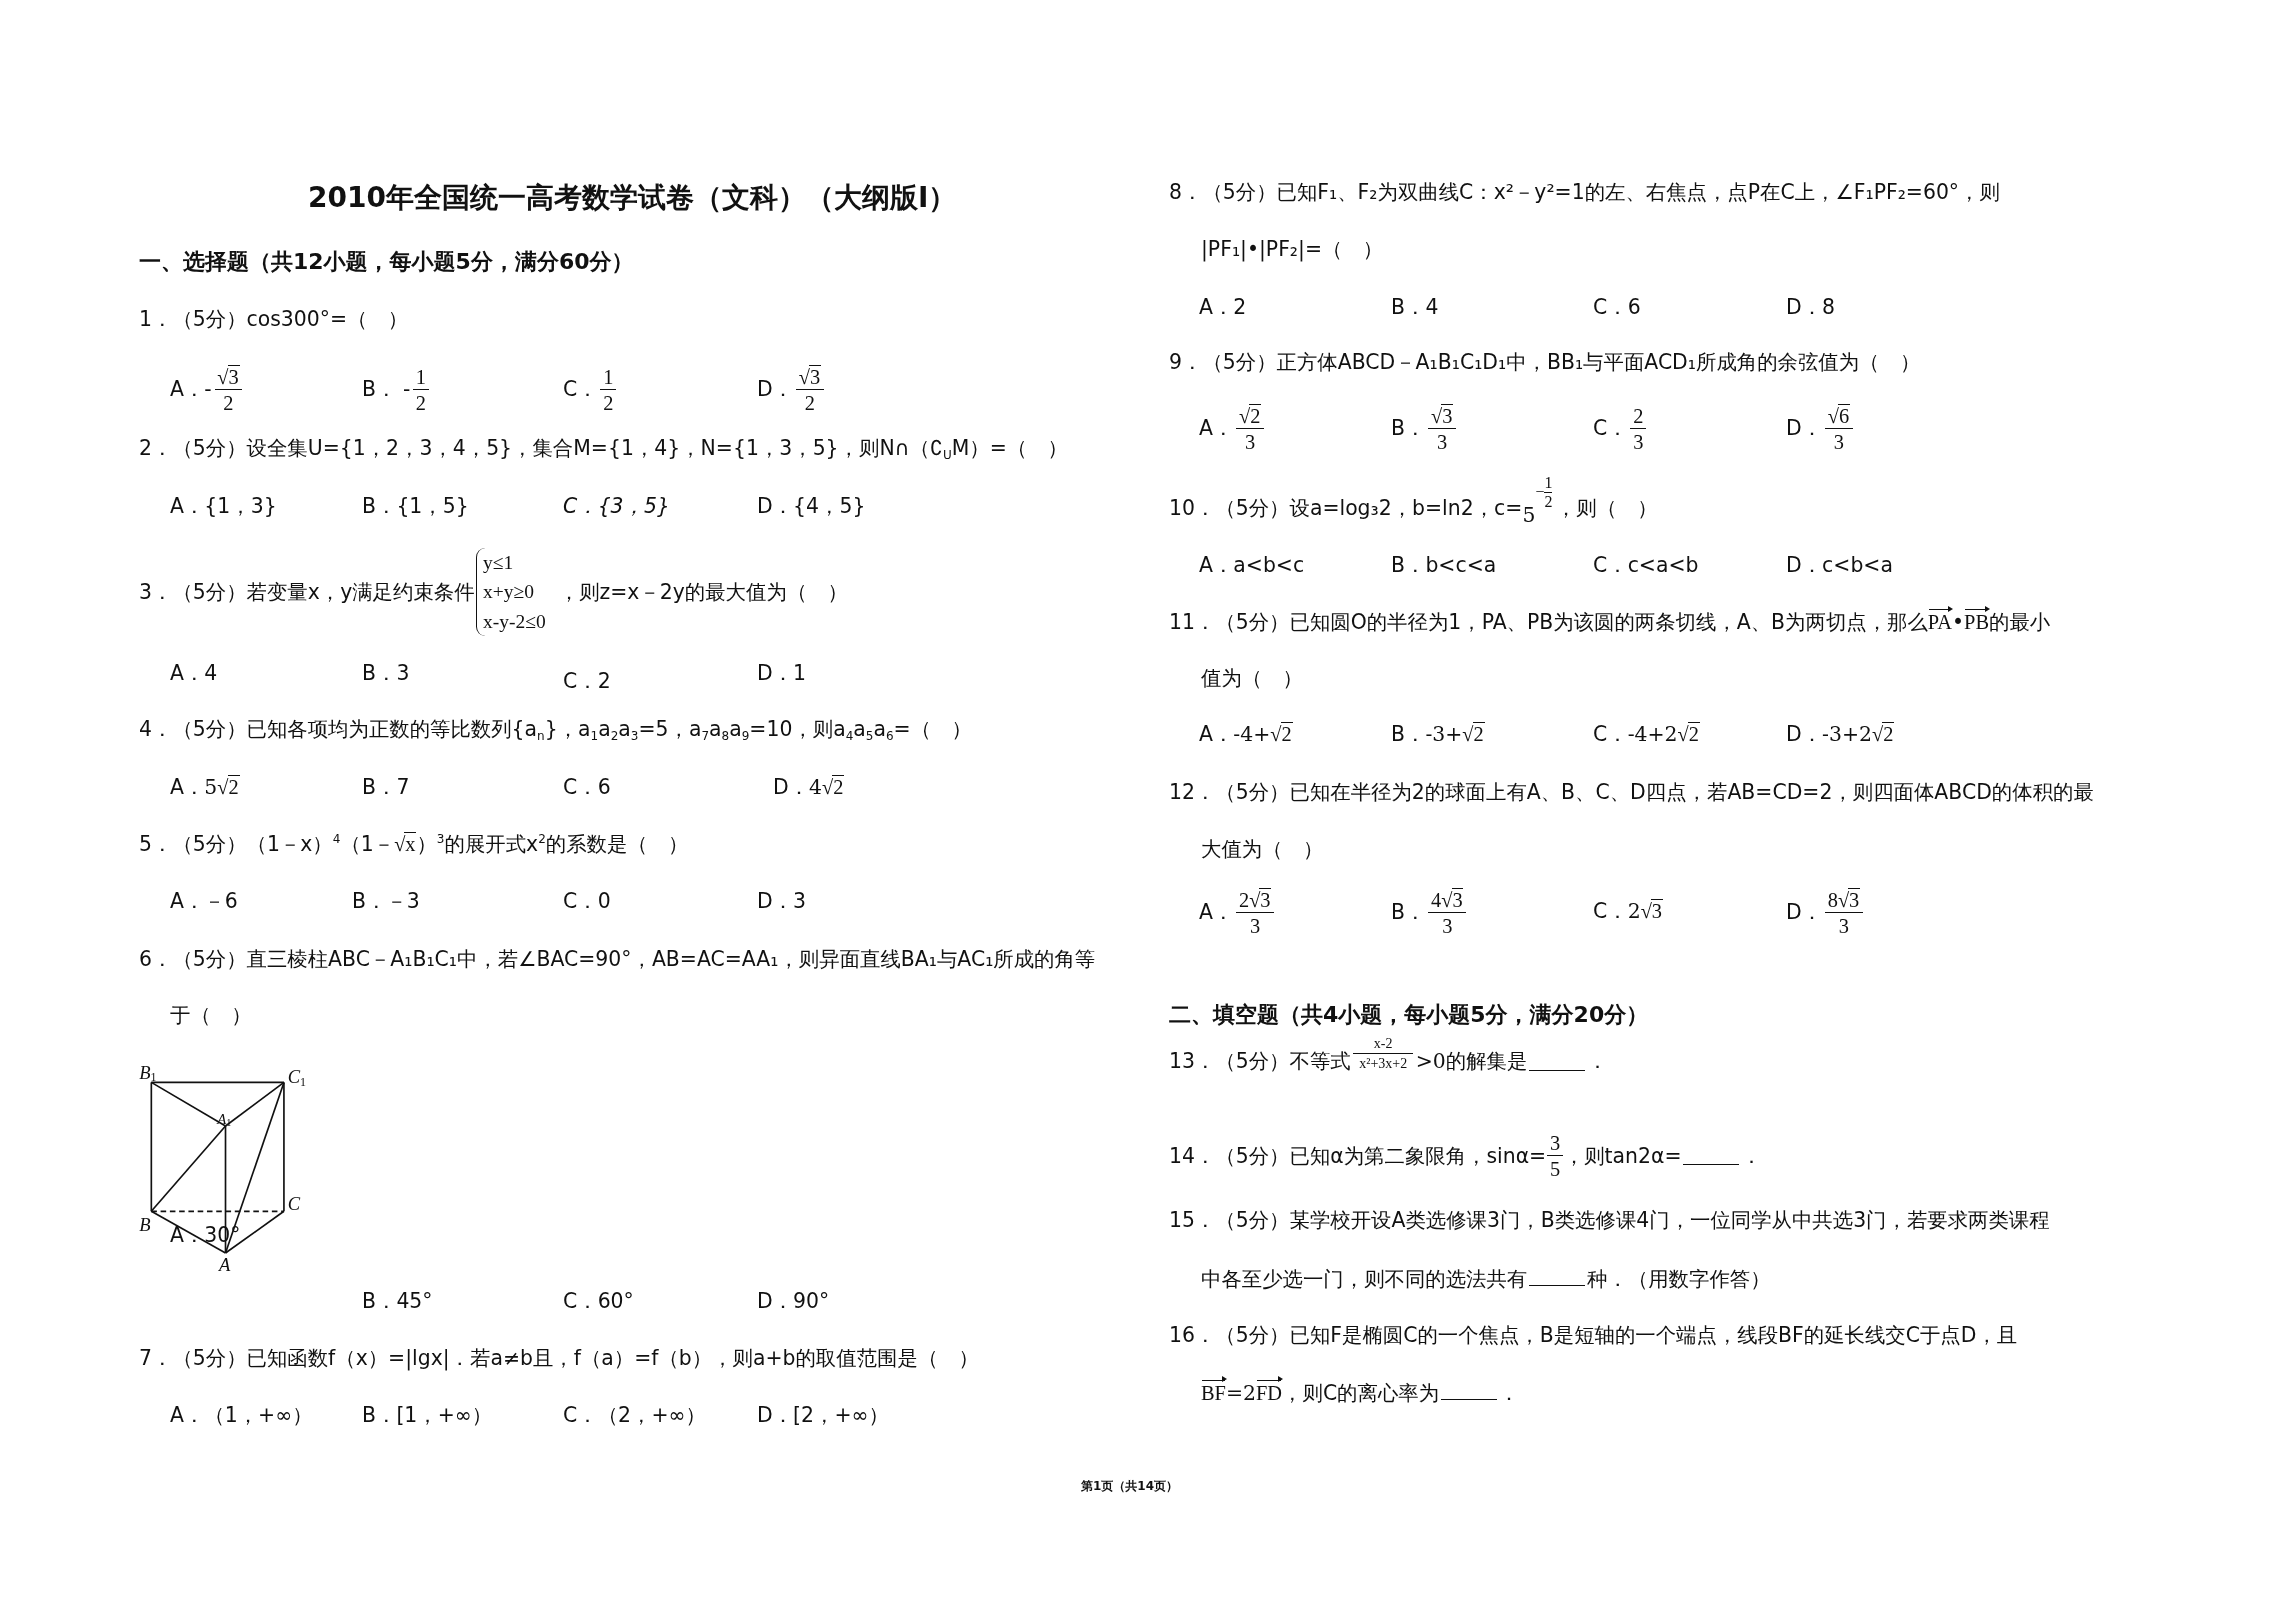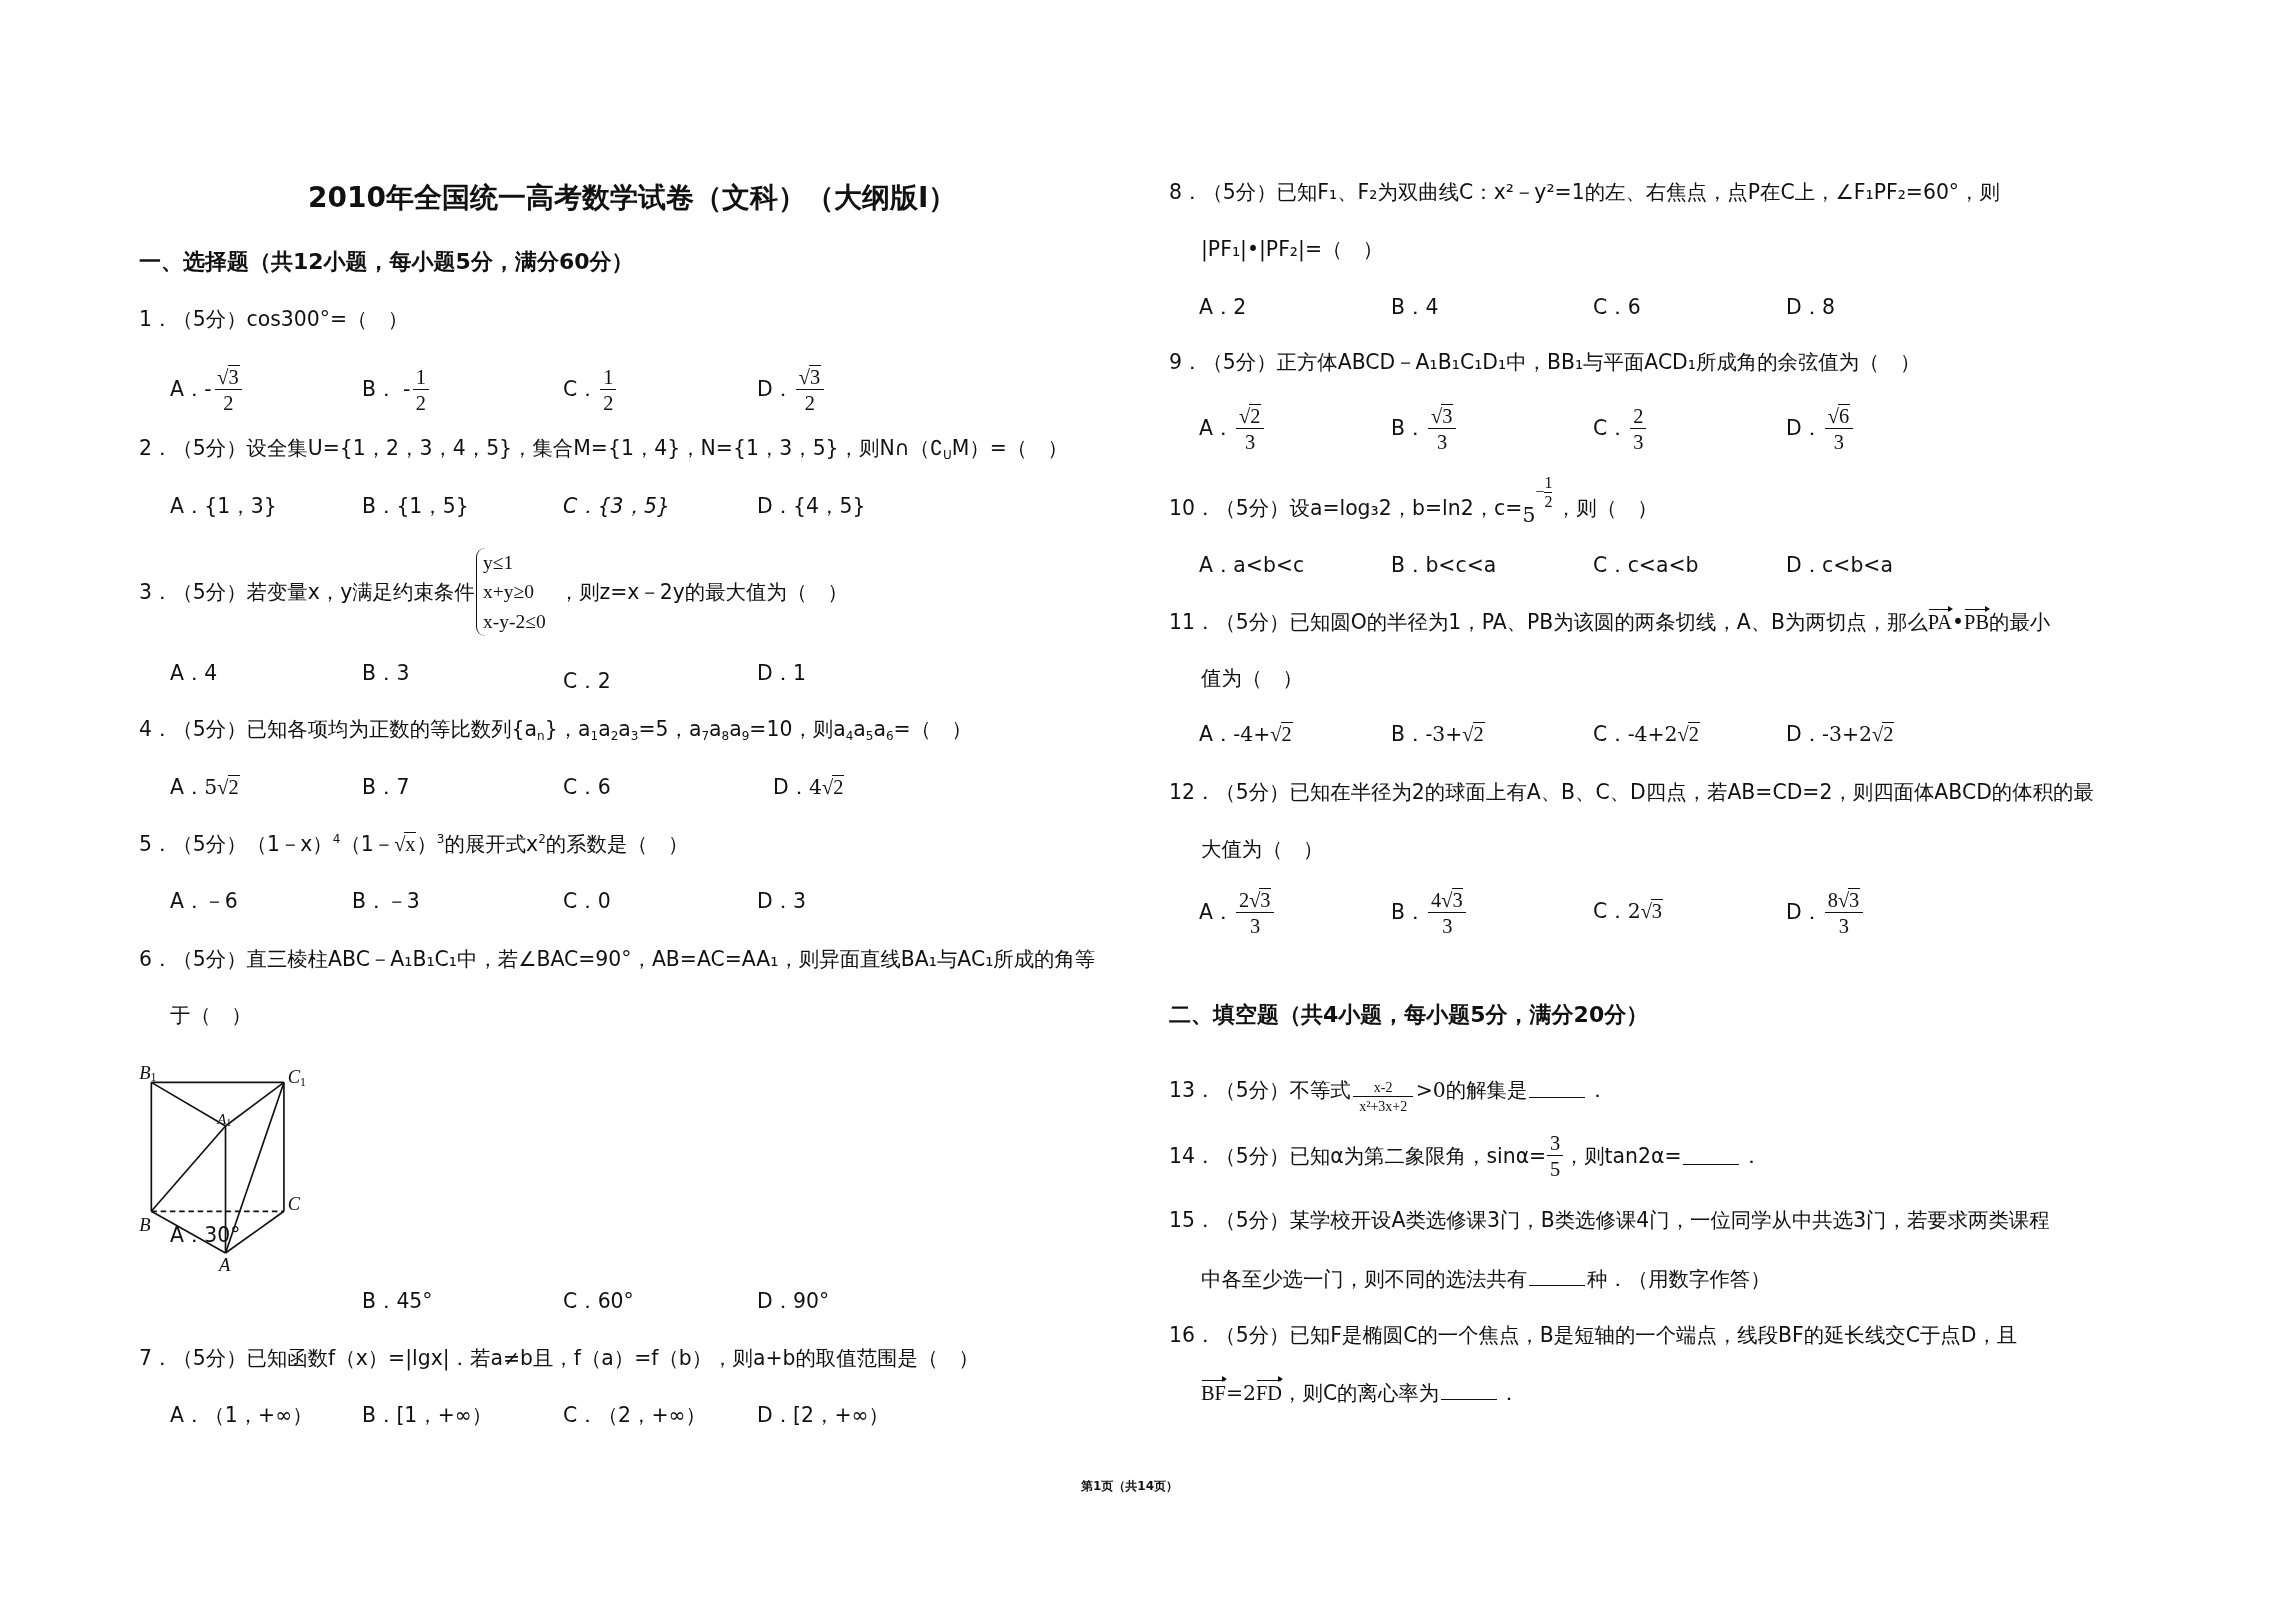--- a/index.html
+++ b/index.html
@@ -207,21 +207,21 @@
       <span class="d">3</span>
     </span></div>
 <div class="abs opt" style="left:1593px;top:901px;"><span>C．</span><span class="serif">2</span><span class="rad">√<span class="r">3</span></span></div>
 <div class="abs opt" style="left:1786px;top:889px;"><span>D．</span><span class="frac">
       <span class="n"><span>8</span><span class="rad">√<span class="r">3</span></span></span>
       <span class="d">3</span>
     </span></div>
 
 <div class="abs sec" style="left:1169px;top:1004px;">二、填空题（共4小题，每小题5分，满分20分）</div>
 
-<div class="abs q" style="left:1169px;top:1080px;display:flex;align-items:flex-start;height:46px;">
+<div class="abs q" style="left:1169px;top:1025px;display:flex;align-items:flex-end;height:46px;">
   <span>13．</span>
     <span>（5分）</span>
     <span>不等式</span>
     <span class="frac" style="font-size:14px;">
       <span class="n" style="padding:0 20.4px 0.9px;">x-2</span>
       <span class="d">x²+3x+2</span>
     </span>
     <span class="serif">&gt;0的解集是</span>
     <span class="blank"></span>
     <span>．</span>

